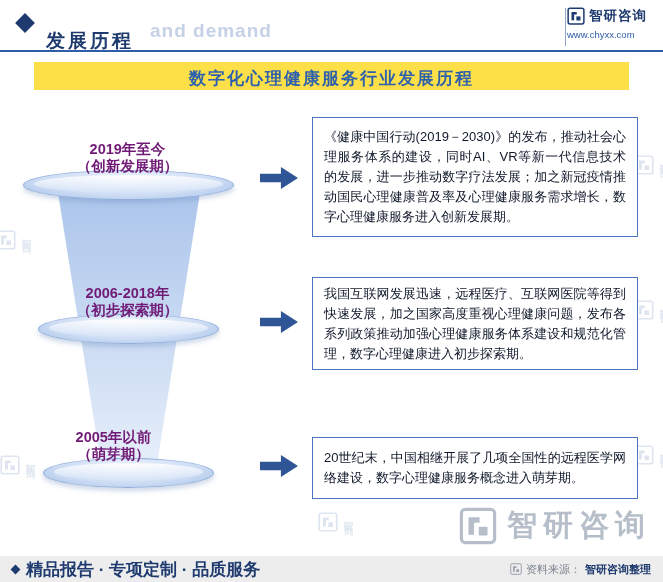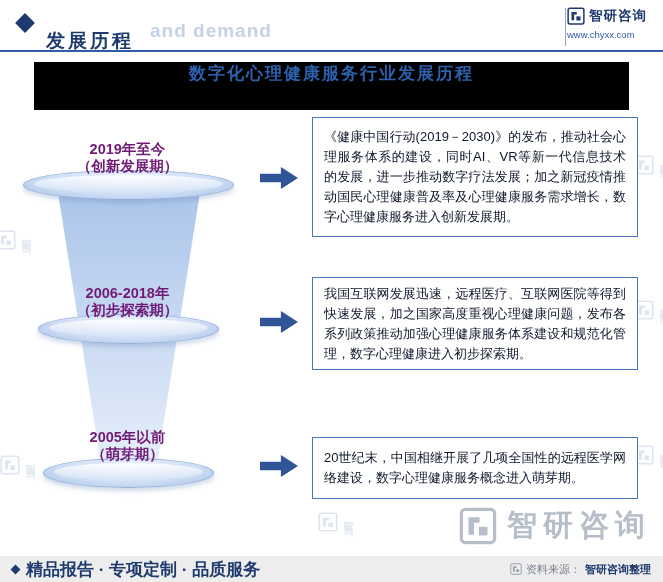--- a/index.html
+++ b/index.html
@@ -16,43 +16,43 @@
   .hdr-wm { position:absolute; left:150px; top:20px; font-size:19px; font-weight:bold;
             color:#c5d1e6; letter-spacing:1px; }
   .hdr-divider { position:absolute; right:97px; top:8px; height:38px; width:1px; background:#8fa6c9; }
   .brand { position:absolute; right:10px; top:7px; width:86px; }
   .brand-row { display:flex; align-items:center; gap:4px; }
   .brand-icon { width:18px; height:18px; color:#1e3a6e; flex:0 0 auto; }
   .brand-name { font-size:13.5px; font-weight:bold; color:#1e3a6e; letter-spacing:1px; }
   .brand-url { margin-top:4px; font-size:9.5px; color:#2e5ca6; cursor:pointer; }
 
   
-  .banner { position:absolute; left:34px; top:62px; width:595px; height:48px; background:#000000;
-            display:flex; align-items:flex-start; justify-content:center; z-index:2; }
+  .banner { position:absolute; left:34px; top:62px; width:595px; height:28px; background:#fde047;
+            display:flex; align-items:flex-end; justify-content:center; z-index:2; }
   .banner span { font-size:17px; font-weight:bold; color:#2e61ad; letter-spacing:2px; }
 
   
   .beam { position:absolute; left:50px; top:182px; width:158px; height:290px; z-index:1;
           background:linear-gradient(to bottom, rgba(164,192,233,.95), rgba(209,224,246,.5));
           clip-path:polygon(4% 0, 96% 0, 67% 100%, 33% 100%); }
   .disc { position:absolute; height:28px; border-radius:50%; z-index:2;
           background:radial-gradient(ellipse at 50% 30%, #eef3fc 0%, #cfdef5 55%, #a6c0e8 100%);
           border:1px solid #8fadd8; box-shadow:0 3px 5px rgba(110,140,190,.35); }
   .disc::after { content:""; position:absolute; left:10px; right:10px; top:4px; bottom:6px;
                  border-radius:50%;
                  background:linear-gradient(rgba(255,255,255,.85), rgba(214,228,247,.4)); }
   .s1-disc { left:23px; top:170px; width:209px; }
   .s2-disc { left:38px; top:314px; width:179px; }
   .s3-disc { left:43px; top:458px; width:169px; }
 
   .stage-label { position:absolute; text-align:center; color:#701a75; font-weight:bold;
                  font-size:14.5px; line-height:17px; z-index:3; }
   .s1-label { left:23px; top:141px; width:209px; }
   .s2-label { left:38px; top:285px; width:179px; }
-  .s3-label { left:43px; top:429px; width:169px; }
+  .s3-label { left:29px; top:429px; width:169px; }
 
   .arrow { position:absolute; width:38px; height:24px; background:#2f5597; z-index:2;
            clip-path:polygon(0 32%, 55% 32%, 55% 4%, 100% 50%, 55% 96%, 55% 68%, 0 68%); }
   .a1 { left:260px; top:166px; }
   .a2 { left:260px; top:310px; }
   .a3 { left:260px; top:454px; }
 
   
   .tbox { position:absolute; left:312px; width:326px; border:1px solid #4a74bc; background:#fff;
           display:flex; align-items:center; padding:6px 11px; box-sizing:border-box; z-index:2; }

